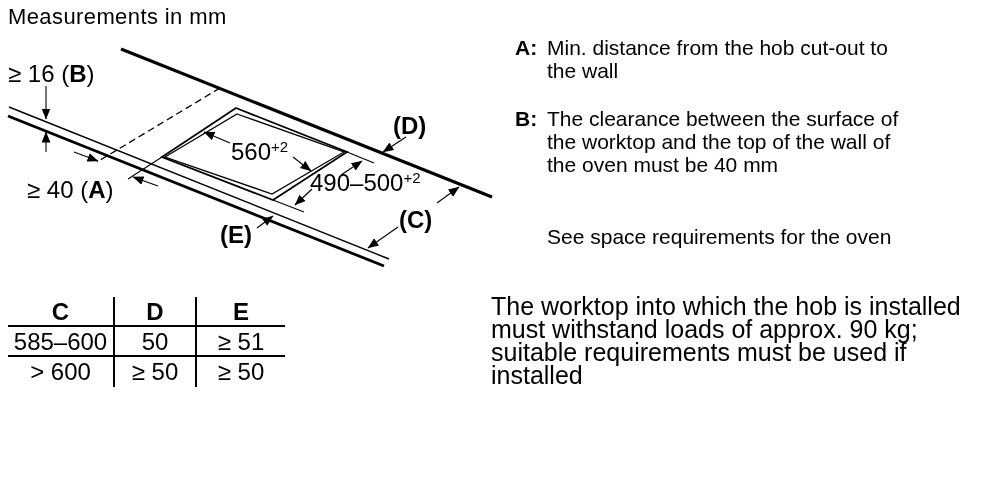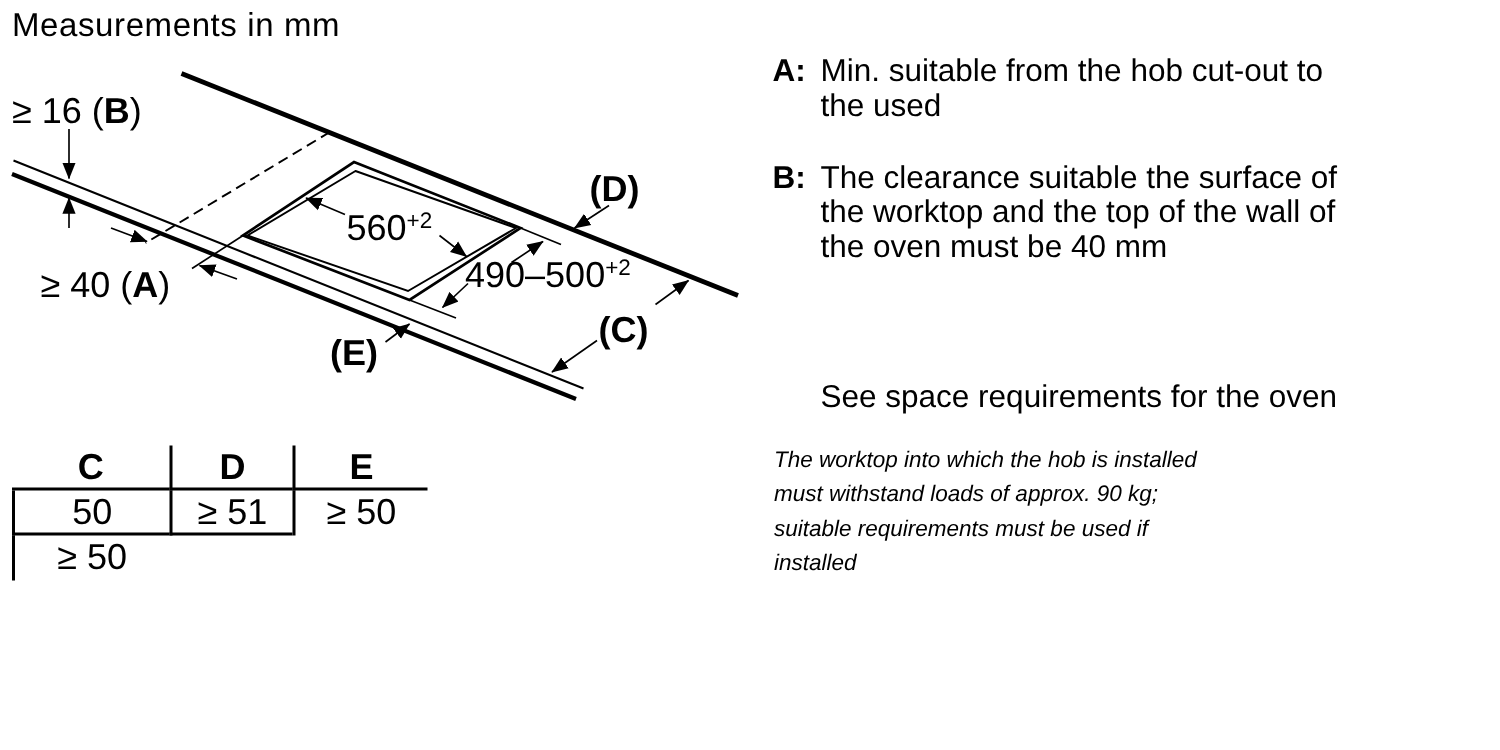--- a/index.html
+++ b/index.html
@@ -36,22 +36,22 @@
   }
   .ct-cell { padding:0 2px; }
   .ct-head { font-weight:bold; }
   .bb { border-bottom:2px solid #000; }
   .bl { border-left:2px solid #000; }
 
   
   .note { position:absolute; left:515px; display:flex; font-size:21px; line-height:23px; }
   .nlabel { width:32px; flex:none; font-weight:bold; }
   .nline { display:block; }
-  .note-see { position:absolute; left:547px; font-size:21px; line-height:23px;margin-top:28px; }
-  .note-para { position:absolute; left:516px; font-size:15px; line-height:23px;font-style:italic; }
+  .note-see { position:absolute; left:547px; font-size:21px; line-height:23px; }
+  .note-para { position:absolute; left:491px; font-size:25px; line-height:23px; }
 </style>
 </head>
 <body>
 
 <div class="page">
 
   <div class="title">Measurements in mm</div>
 
   <svg class="diagram" width="500" height="292" viewBox="0 0 500 292">
     <defs>
@@ -119,39 +119,41 @@
     <text x="393" y="134" class="b">(D)</text>
     <text x="399" y="228" class="b">(C)</text>
     <text x="220" y="243" class="b">(E)</text>
   </svg>
 
   <div class="clearance-table">
     <div class="ct-cell ct-head bb">C</div>
     <div class="ct-cell ct-head bb bl">D</div>
     <div class="ct-cell ct-head bb bl">E</div>
 
+    <div class="ct-cell bb">585–600</div>
     <div class="ct-cell bb bl">50</div>
     <div class="ct-cell bb bl">≥ 51</div>
 
+    <div class="ct-cell">&gt; 600</div>
     <div class="ct-cell bl">≥ 50</div>
     <div class="ct-cell bl">≥ 50</div>
   </div>
 
   <div class="note" style="top:36px">
     <span class="nlabel">A:</span>
     <span class="nbody">
-      <span class="nline">Min. suitable from the hob cut-out to</span>
-      <span class="nline">the used</span>
+      <span class="nline">Min. distance from the hob cut-out to</span>
+      <span class="nline">the wall</span>
     </span>
   </div>
 
   <div class="note" style="top:107px">
     <span class="nlabel">B:</span>
     <span class="nbody">
-      <span class="nline">The clearance suitable the surface of</span>
+      <span class="nline">The clearance between the surface of</span>
       <span class="nline">the worktop and the top of the wall of</span>
       <span class="nline">the oven must be 40 mm</span>
     </span>
   </div>
 
   <div class="note-see" style="top:225px">See space requirements for the oven</div>
 
   <div class="note-para" style="top:295px">
     <span class="nline">The worktop into which the hob is installed</span>
     <span class="nline">must withstand loads of approx. 90 kg;</span>

